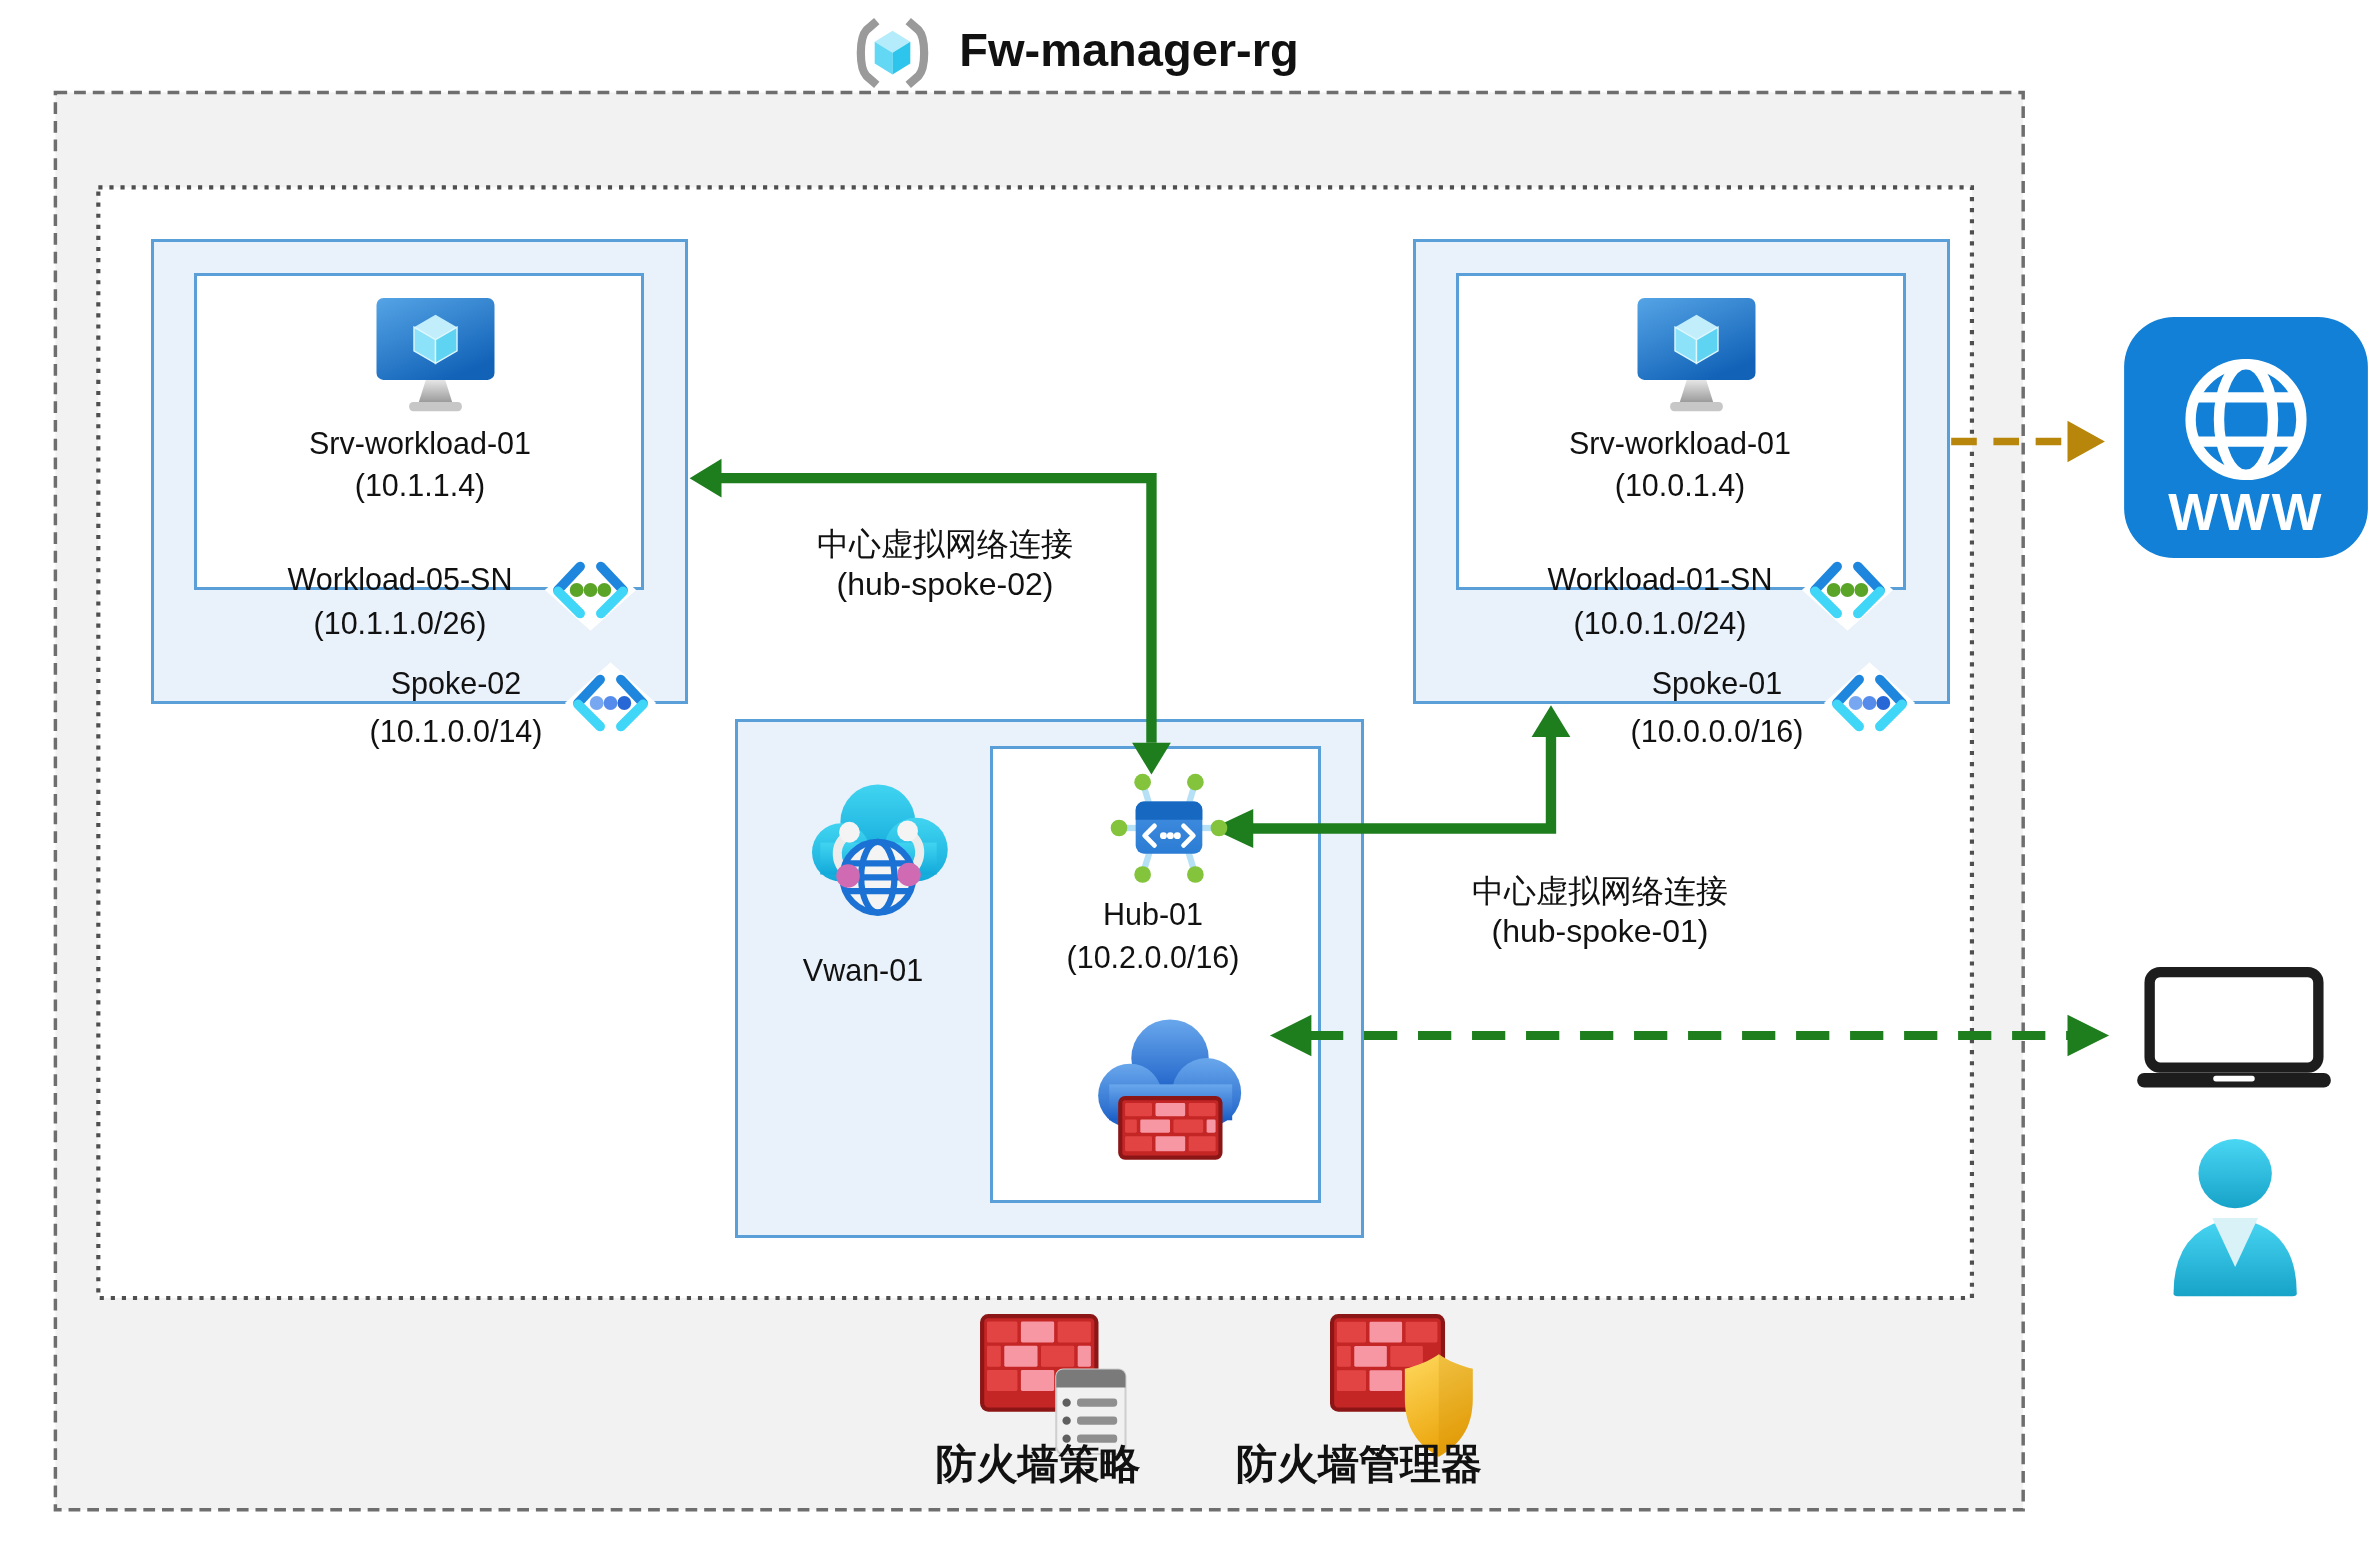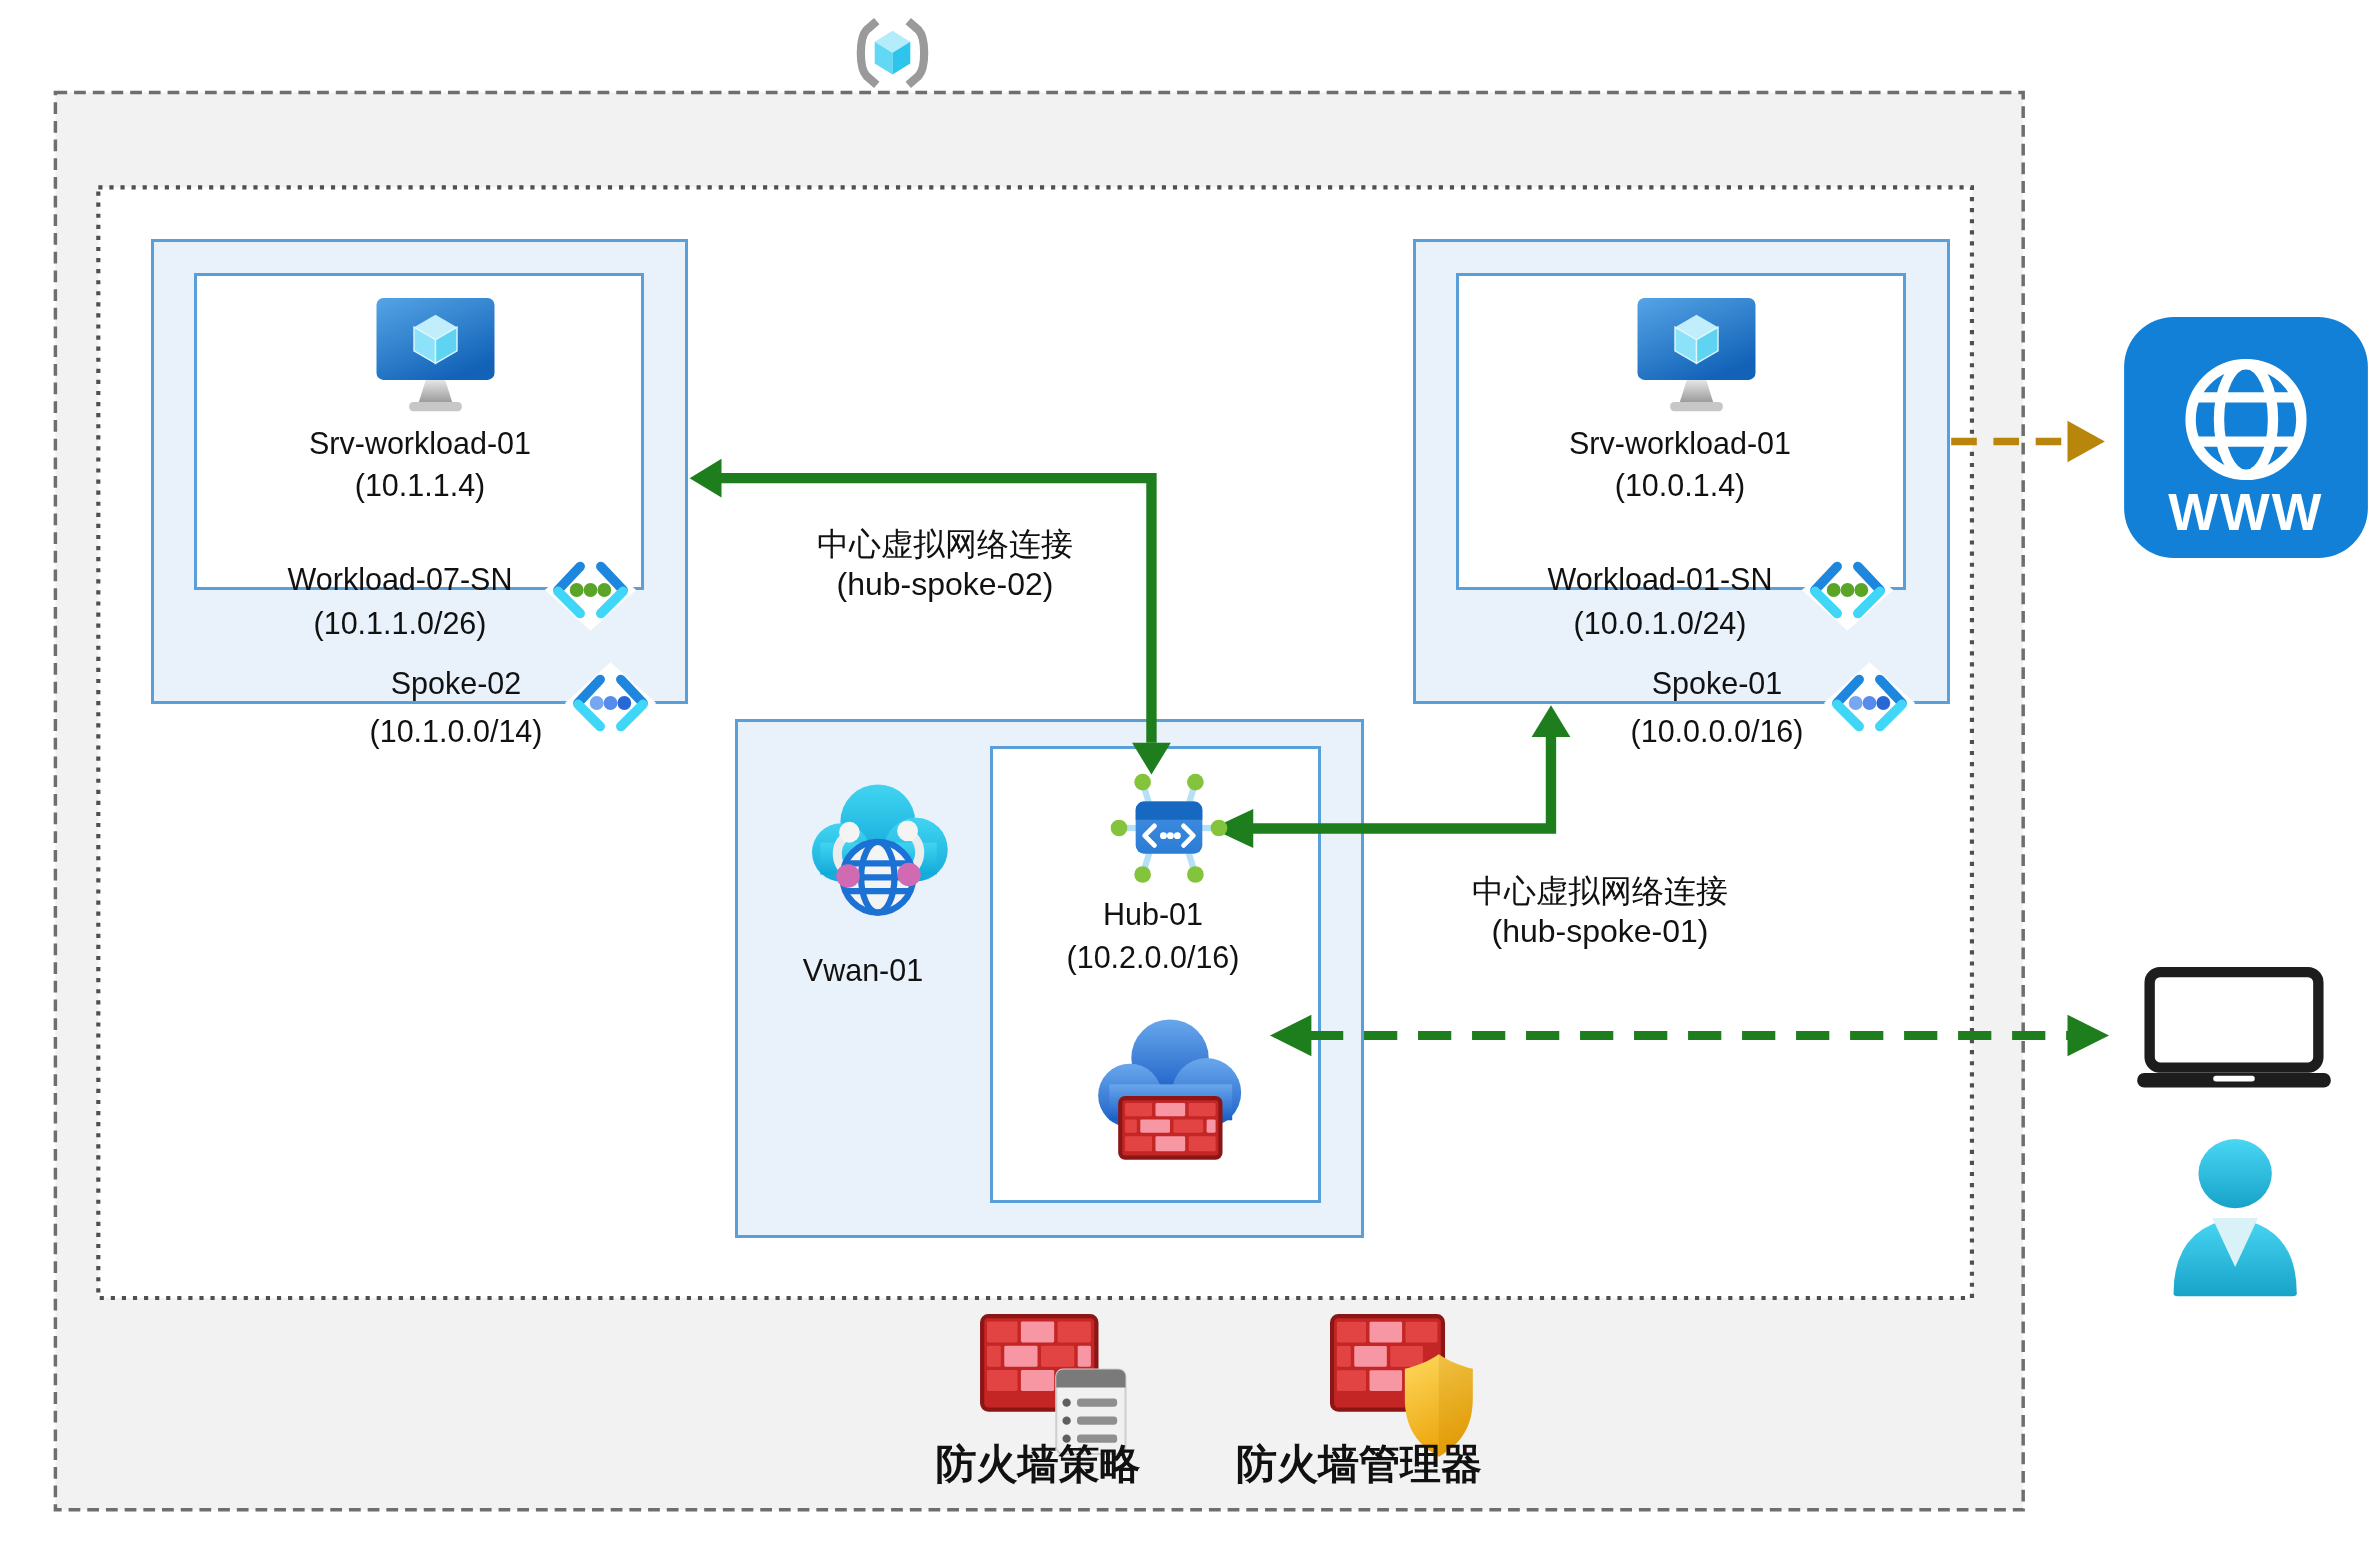--- a/index.html
+++ b/index.html
@@ -75,20 +75,21 @@
 
   <div class="abs" style="left:832px;top:16.6px;width:89px;height:72px">
     <svg viewBox="0 0 130 105" width="89" height="72">
       <path d="M42,6 L27,19 C16,31 16,74 27,86 L42,99" fill="none" stroke="#9a9a9a" stroke-width="12"></path>
       <path d="M88,6 L103,19 C114,31 114,74 103,86 L88,99" fill="none" stroke="#9a9a9a" stroke-width="12"></path>
       <polygon points="65,20 91,36 65,52 39,36" fill="#b5ecfb"></polygon>
       <polygon points="39,36 65,52 65,84 39,68" fill="#62d8f4"></polygon>
       <polygon points="91,36 65,52 65,84 91,68" fill="#2ec5ec"></polygon>
     </svg>
   </div>
+  <div class="lbl title" style="left:1129px;top:50px">Fw-manager-rg</div>
 
   <div class="box" style="left:151px;top:239px;width:537px;height:465px"></div>
   <div class="box white" style="left:194px;top:273px;width:450px;height:317px"></div>
 
   <div class="box" style="left:1413px;top:239px;width:537px;height:465px"></div>
   <div class="box white" style="left:1456px;top:273px;width:450px;height:317px"></div>
 
   <div class="box" style="left:735px;top:719px;width:629px;height:519px"></div>
   <div class="box white" style="left:990px;top:746px;width:331px;height:457px"></div>
 
@@ -341,21 +342,21 @@
       </g>
       <g transform="translate(105,58)">
         <path d="M52,0 C38,10 20,17 3,21 L3,64 C3,107 22,131 52,148 C82,131 101,107 101,64 L101,21 C84,17 66,10 52,0 Z" fill="url(#gShield)"></path>
         <path d="M52,0 C66,10 84,17 101,21 L101,64 C101,107 82,131 52,148 Z" fill="rgba(190,120,0,0.18)"></path>
       </g>
     </svg>
   </div>
 
   <div class="lbl" style="left:420px;top:443px">Srv-workload-01</div>
   <div class="lbl" style="left:420px;top:485px">(10.1.1.4)</div>
-  <div class="lbl" style="left:400px;top:579px">Workload-07-SN</div>
+  <div class="lbl" style="left:400px;top:579px">Workload-05-SN</div>
   <div class="lbl" style="left:400px;top:623px">(10.1.1.0/26)</div>
   <div class="lbl" style="left:456px;top:683px">Spoke-02</div>
   <div class="lbl" style="left:456px;top:731px">(10.1.0.0/14)</div>
 
   <div class="lbl" style="left:1680px;top:443px">Srv-workload-01</div>
   <div class="lbl" style="left:1680px;top:485px">(10.0.1.4)</div>
   <div class="lbl" style="left:1660px;top:579px">Workload-01-SN</div>
   <div class="lbl" style="left:1660px;top:623px">(10.0.1.0/24)</div>
   <div class="lbl" style="left:1717px;top:683px">Spoke-01</div>
   <div class="lbl" style="left:1717px;top:731px">(10.0.0.0/16)</div>

